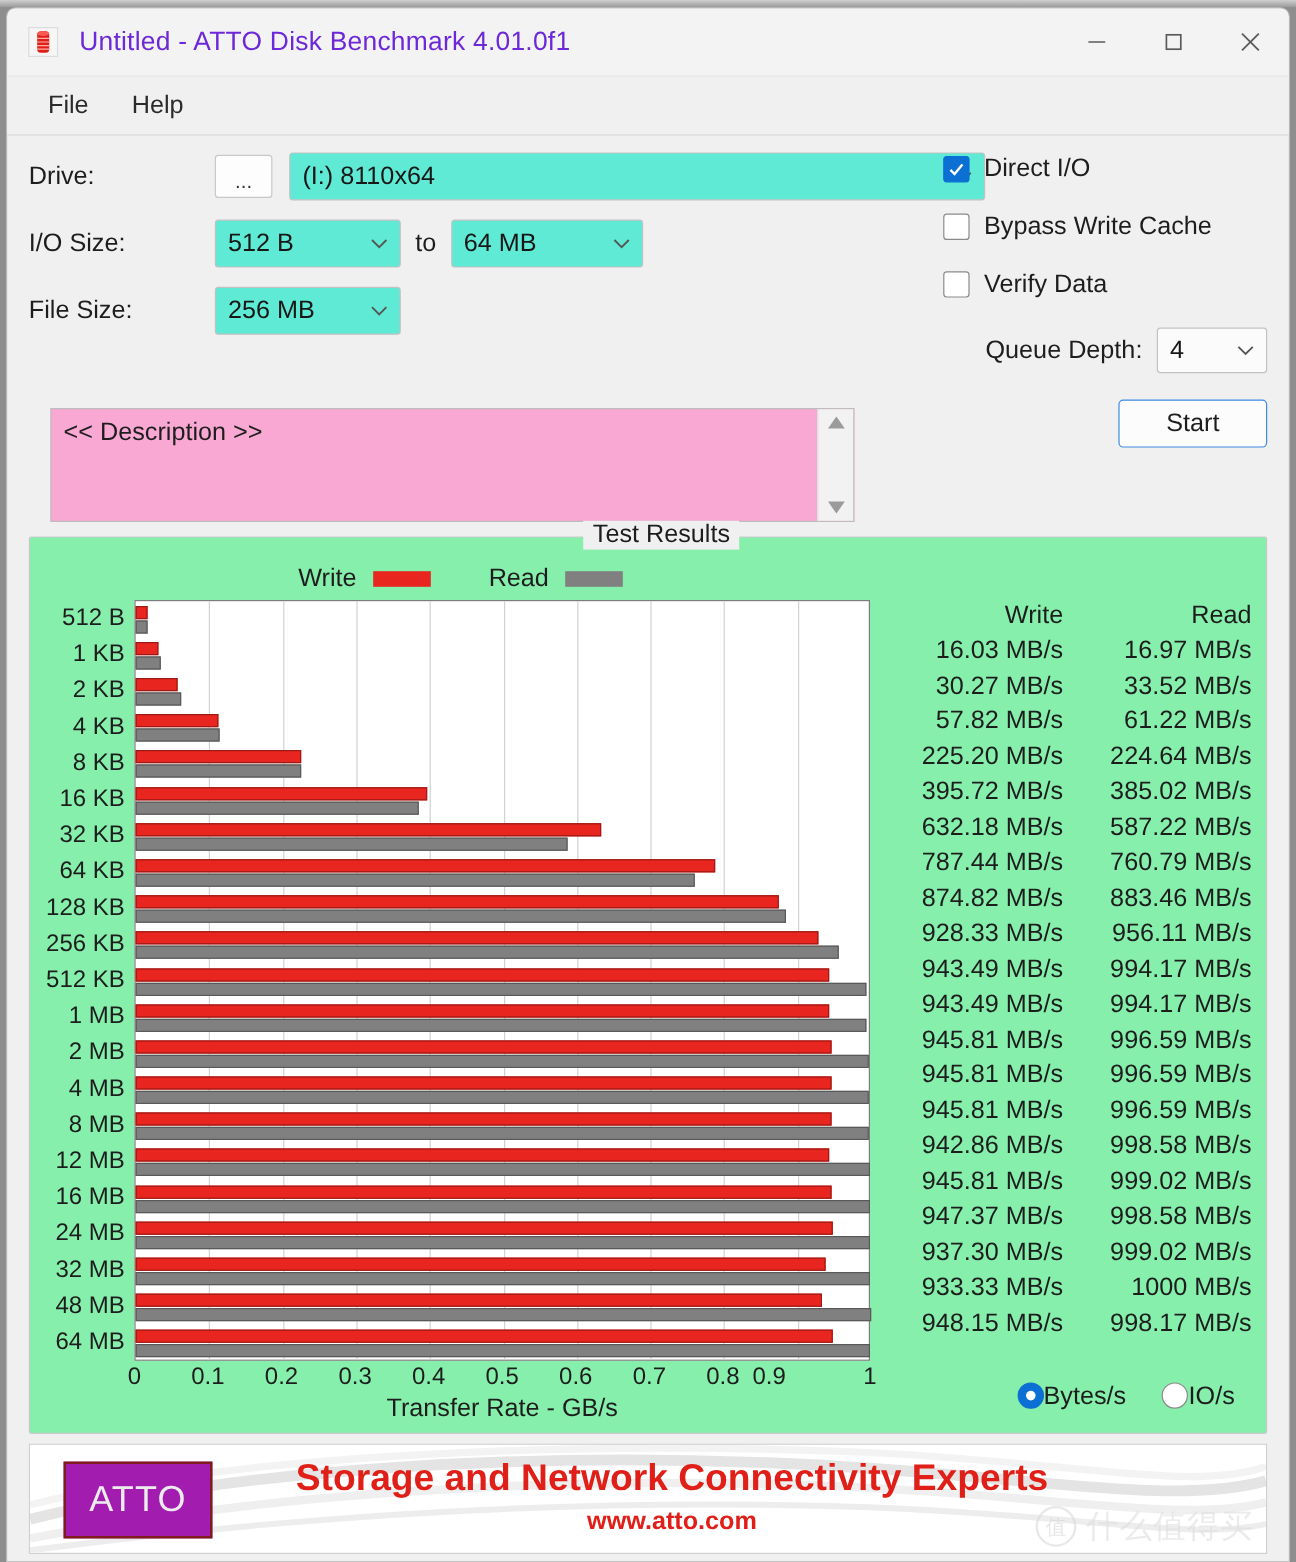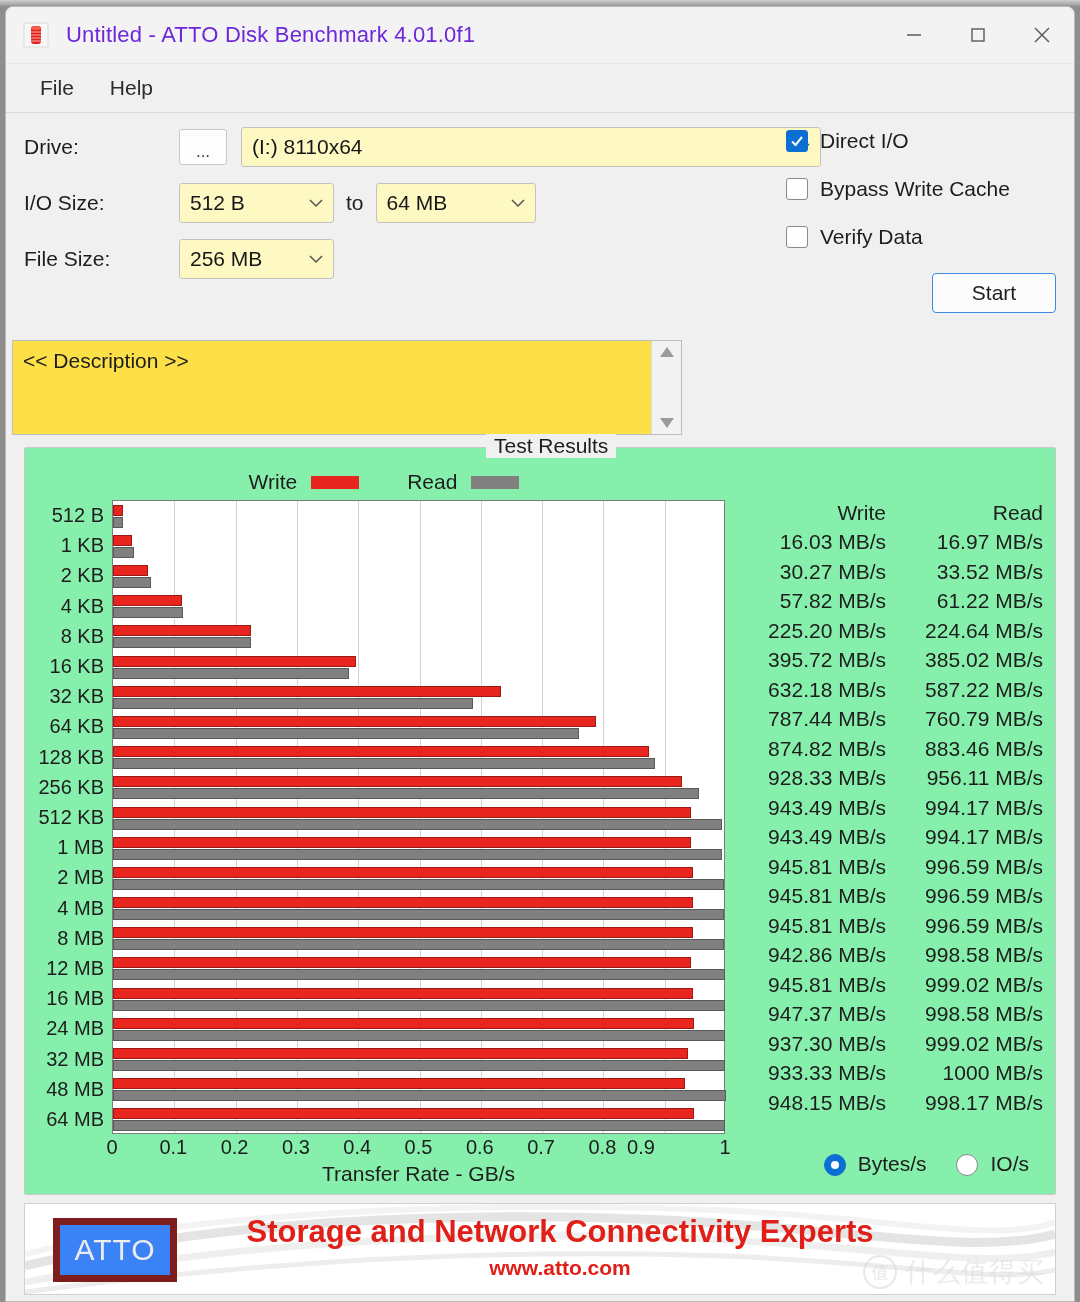--- a/index.html
+++ b/index.html
@@ -56,21 +56,21 @@
     padding:14px 18px 0 18px;
   }
   .frow{display:flex;align-items:center;margin-bottom:16px;}
   .flabel{font-size:21px;color:#1d1d1d;width:155px;}
   .btn-ellipsis{
     width:48px;height:36px;background:#fdfdfd;border:1px solid #c8c8c8;border-radius:3px;
     font-size:17px;color:#333;display:flex;align-items:end;justify-content:center;
     padding-bottom:2px;box-sizing:border-box;
   }
   .combo{
-    background:#fef9c3;border:1px solid #c2c2c2;border-radius:3px;
+    background:#5eead4;border:1px solid #c2c2c2;border-radius:3px;
     height:40px;display:flex;align-items:center;box-sizing:border-box;
     padding:0 6px 0 10px;font-size:21px;color:#171717;position:relative;
   }
   .combo .val{flex:1;white-space:nowrap;overflow:hidden;}
   .chev{width:22px;height:22px;flex:none;display:flex;align-items:center;justify-content:center;}
   .chev svg{display:block;}
   #drive-combo{width:580px;margin-left:14px;}
   #io-min-combo{width:155px;}
   #io-max-combo{width:160px;}
   #file-size-combo{width:155px;}
@@ -92,22 +92,22 @@
   #qd-label{font-size:21px;color:#1d1d1d;margin-right:12px;}
   #qd-combo{width:92px;height:38px;background:#fbfbfb;}
   #start-btn{
     margin-top:22px;margin-left:auto;width:124px;height:40px;
     background:#fcfcfc;border:1.6px solid #3c8be0;border-radius:4px;
     display:flex;align-items:center;justify-content:center;
     font-size:21px;color:#1d1d1d;box-sizing:border-box;
   }
   
   #desc-wrap{
-    position:absolute;left:6px;top:333px;width:670px;height:95px;
-    background:#fde047;border:1px solid #bdbdbd;box-sizing:border-box;display:flex;
+    position:absolute;left:36px;top:333px;width:670px;height:95px;
+    background:#f9a8d4;border:1px solid #bdbdbd;box-sizing:border-box;display:flex;
   }
   #desc-text{flex:1;padding:8px 10px;font-size:21px;color:#1d1d1d;}
   #desc-scroll{
     width:30px;background:#f2f2f2;border-left:1px solid #dcdcdc;
     display:flex;flex-direction:column;justify-content:space-between;align-items:center;
     padding:5px 0;box-sizing:border-box;
   }
   #desc-scroll svg{display:block;}
   
   #results{
@@ -157,37 +157,37 @@
     position:absolute;left:718px;top:50px;width:314px;
     font-size:21px;color:#1d1d1d;
   }
   .trow{display:flex;height:29.5px;align-items:center;}
   .tcell{flex:1;text-align:right;padding-right:14px;white-space:nowrap;}
   .thead .tcell{padding-right:14px;}
   
   #units{
     position:absolute;right:26px;bottom:18px;display:flex;align-items:center;gap:30px;
   }
-  .radio{display:flex;align-items:flex-end;gap:12px;}
+  .radio{display:flex;align-items:flex-start;gap:0;}
   .rdot{
     width:22px;height:22px;border-radius:50%;border:1.8px solid #8a8a8a;background:#fff;
     box-sizing:border-box;display:flex;align-items:center;justify-content:center;flex:none;
   }
   .rdot.sel{border-color:#0b6fd4;background:#0b6fd4;}
   .rdot.sel::after{content:"";width:8px;height:8px;border-radius:50%;background:#fff;}
   .rlabel{font-size:21px;color:#1d1d1d;}
   
   #banner{
     position:absolute;left:18px;top:1196px;width:1032px;height:92px;
     background:#ffffff;border:1px solid #d0d0d0;box-sizing:border-box;overflow:hidden;
   }
   #banner-swoosh{position:absolute;inset:0;}
   #atto-logo{
     position:absolute;left:28px;top:14px;width:124px;height:64px;
-    background:#3b82f6;border:7px solid #7f1d1d;box-sizing:border-box;
+    background:#a21caf;border:2px solid #7f1d1d;box-sizing:border-box;
     display:flex;align-items:center;justify-content:center;
   }
   #atto-logo-text{
     font-size:30px;color:#ececec;letter-spacing:1px;font-family:"Liberation Sans",sans-serif;
   }
   #banner-tagline{
     position:absolute;left:205px;top:10px;width:660px;text-align:center;
     font-size:31px;font-weight:bold;color:#e02018;white-space:nowrap;
   }
   #banner-url{
@@ -308,20 +308,31 @@
         </span>
         <span class="opt-label">Direct I/O</span>
       </div>
       <div class="opt-row">
         <span class="cbox"></span>
         <span class="opt-label">Bypass Write Cache</span>
       </div>
       <div class="opt-row">
         <span class="cbox"></span>
         <span class="opt-label">Verify Data</span>
+      </div>
+      <div id="qd-row">
+        <span id="qd-label">Queue Depth:</span>
+        <span class="combo" id="qd-combo">
+          <span class="val">4</span>
+          <span class="chev">
+            <svg width="18" height="18" viewBox="0 0 18 18">
+                <polyline points="3,6 9,12 15,6" fill="none" stroke="#555" stroke-width="1.5"></polyline>
+              </svg>
+          </span>
+        </span>
       </div>
       <div id="start-btn">Start</div>
     </div>
   </div>
 
   <div id="desc-wrap">
     <div id="desc-text">&lt;&lt; Description &gt;&gt;</div>
     <div id="desc-scroll">
       <span>
         <svg width="16" height="12" viewBox="0 0 16 12">

